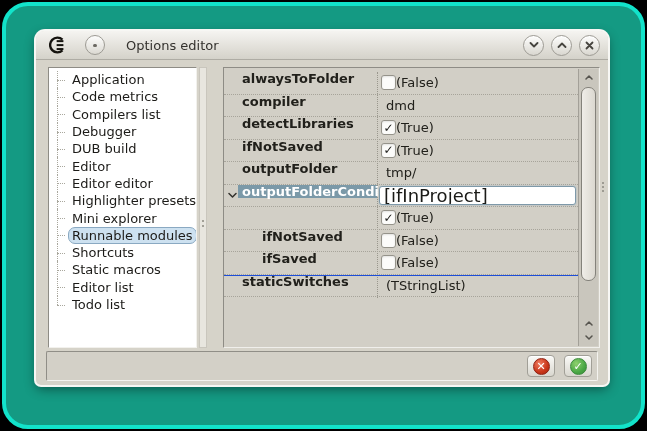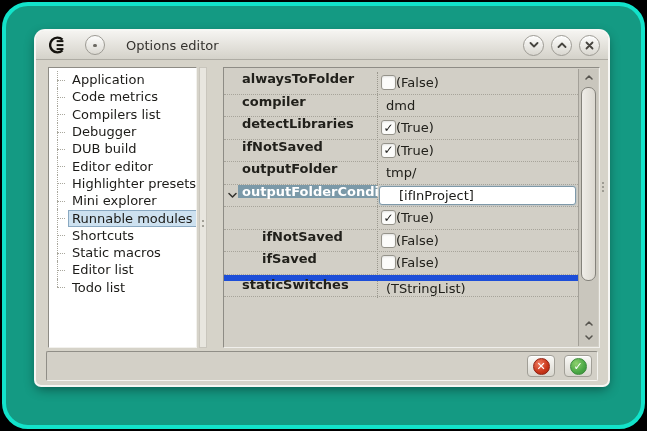--- a/index.html
+++ b/index.html
@@ -26,46 +26,46 @@
         border:1px solid #9d9b94;display:flex;align-items:center;justify-content:center;
         box-shadow:inset 0 1px 0 rgba(255,255,255,.9);}
   
   .sidebar{position:absolute;left:12px;top:36px;width:149px;height:281px;background:#fff;
            border:1px solid;border-color:#8e8c85 #f2f1ed #f2f1ed #8e8c85;padding-top:3px;overflow:hidden;}
   .titem{position:relative;height:17.3px;display:flex;align-items:center;}
   .titem::before{content:'';position:absolute;left:8px;top:0;bottom:0;border-left:1px dotted #a9a79d;}
   .titem.last::before{bottom:50%;}
   .titem::after{content:'';position:absolute;left:8px;top:50%;width:8px;border-top:1px dotted #a9a79d;}
   .tlabel{margin-left:19px;font-size:13px;color:#1c1b18;white-space:nowrap;line-height:15px;padding:0 3px;border:1px solid transparent;}
-  .tlabel.sel{background:#cde1f0;border:1px solid #8aa9c2;border-radius:0;}
+  .tlabel.sel{background:#cde1f0;border:1px solid #8aa9c2;border-radius:7px;}
   
   .splitter{position:absolute;left:163px;top:36px;width:8px;height:281px;background:#e8e6df;
             border:1px solid #c9c6bd;}
   .splitter .grip{position:absolute;left:2px;top:152px;width:2px;height:2px;border-radius:50%;
                   background:#8b897f;box-shadow:0 5px 0 #8b897f;}
   
   .grid{position:absolute;left:187px;top:36px;width:377px;height:281px;background:#d2cfc6;
         border:1px solid;border-color:#8e8c85 #f0efeb #f0efeb #8e8c85;}
   .rows{position:absolute;left:0;top:4px;right:21px;}
   .colsep{position:absolute;left:153px;top:4px;height:226px;border-left:1px dotted #9a978d;}
   .grow{position:relative;height:22.5px;border-bottom:1px dotted #a7a49a;}
-  .grow.gsep{border-top:6px solid #1d4ed8;}
+  .grow.gsep{border-top:1px solid #1d4ed8;}
   .expander{position:absolute;left:2px;top:0;bottom:0;width:13px;display:flex;align-items:center;justify-content:center;}
   .gkey{position:absolute;left:18px;top:0;bottom:8px;display:flex;align-items:center;
         font-size:13px;color:#21201b;white-space:nowrap;font-weight:bold;}
   .gkey.lvl1{left:38px;}
   .gkey.sel{left:14px;width:139px;background:#7b99a8;color:#fff;padding-left:4px;}
   .gval{position:absolute;left:157px;right:2px;top:0;bottom:0;display:flex;align-items:center;gap:0;
         font-size:13px;color:#21201b;}
   .gtext{margin-left:5px;}
   .cb{width:15px;height:15px;flex:0 0 15px;background:#fcfcfa;border:1px solid #95938a;border-radius:3px;
       box-shadow:inset 0 1px 2px rgba(0,0,0,.10);display:flex;align-items:center;justify-content:center;
       font-size:12px;font-weight:bold;color:#1b1b18;line-height:1;}
   .gedit{position:absolute;left:-2px;right:0;top:1px;bottom:1px;border:1px solid #7e99a9;border-radius:3px;
-         background:#fff;font-family:inherit;font-size:13px;color:#1b1b18;padding:0 19px;outline:none;
+         background:#fff;font-family:inherit;font-size:18px;color:#1b1b18;padding:0 4px;outline:none;
          box-shadow:0 0 2px rgba(120,160,190,.6);}
   
   .vscroll{position:absolute;top:1px;bottom:1px;right:1px;width:20px;background:#c9c6bd;
            border-left:1px solid #a3a098;}
   .sbtn{position:absolute;left:1px;right:1px;height:15px;display:flex;align-items:center;justify-content:center;}
   .sbtn.top{top:1px;}  .sbtn.b1{bottom:15px;} .sbtn.b2{bottom:1px;}
   .thumb{position:absolute;left:2px;right:2px;top:18px;height:194px;border-radius:7px;
          background:linear-gradient(90deg,#efede8,#dbd8d0);border:1px solid #84827b;}
   
   .footer{position:absolute;left:10px;top:320px;width:552px;height:30px;background:#d3d0c7;
@@ -129,20 +129,23 @@
         <div class="titem">
           <span class="tlabel">Compilers list</span>
         </div>
         <div class="titem">
           <span class="tlabel">Debugger</span>
         </div>
         <div class="titem">
           <span class="tlabel">DUB build</span>
         </div>
         <div class="titem">
+          <span class="tlabel">Editor</span>
+        </div>
+        <div class="titem">
           <span class="tlabel">Editor editor</span>
         </div>
         <div class="titem">
           <span class="tlabel">Highlighter presets</span>
         </div>
         <div class="titem">
           <span class="tlabel">Mini explorer</span>
         </div>
         <div class="titem">
           <span class="tlabel sel">Runnable modules</span>

